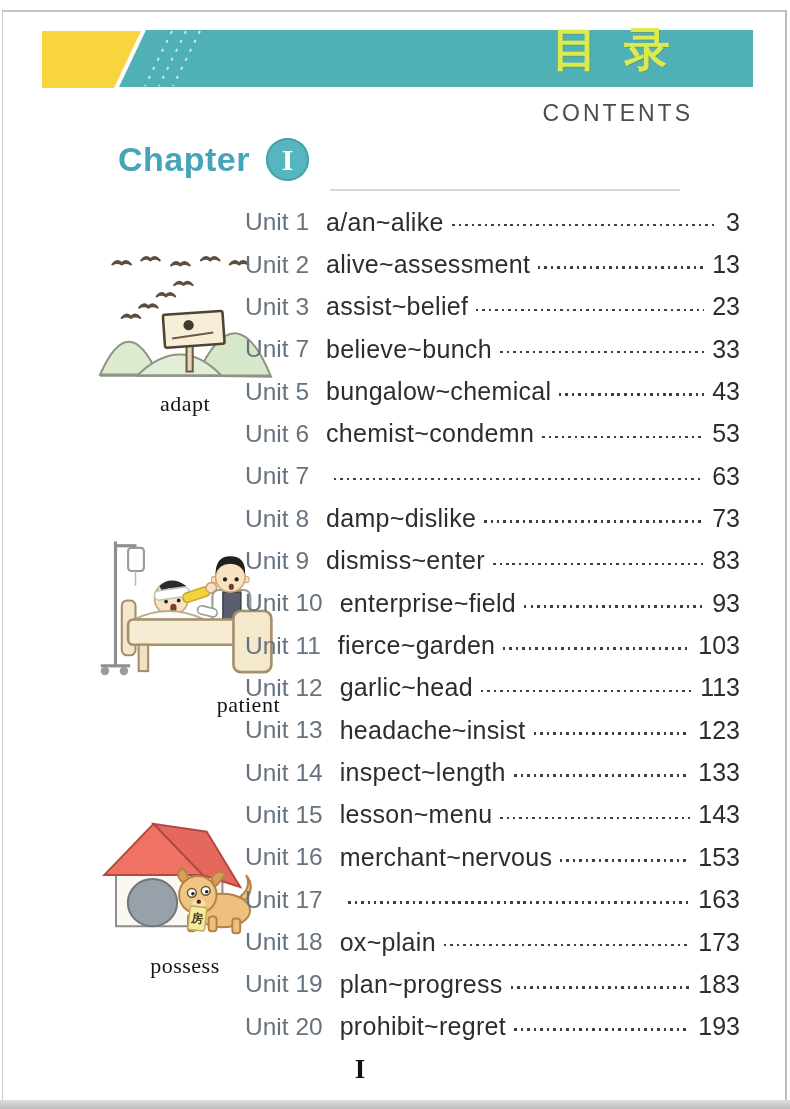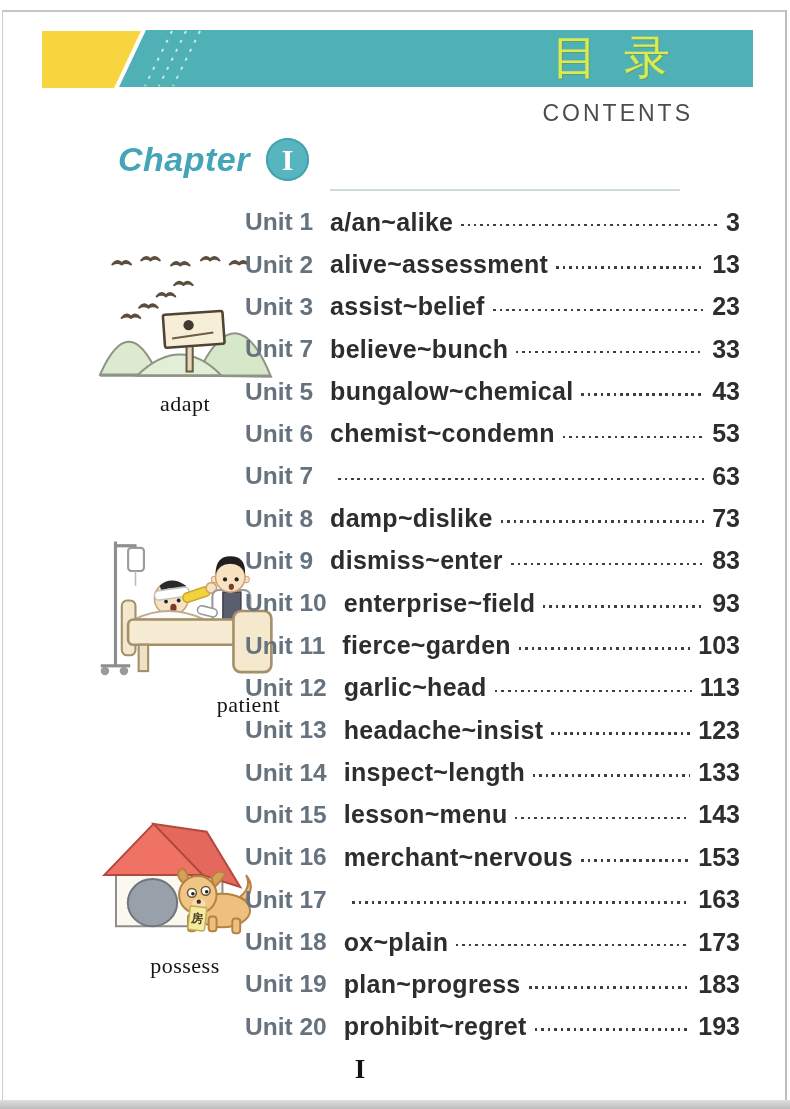--- a/index.html
+++ b/index.html
@@ -10,51 +10,51 @@
   
   .edge-top{position:absolute;left:2px;top:10px;width:784px;height:2px;background:#c6c6c6;}
   .edge-left{position:absolute;left:2px;top:10px;width:1px;height:1090px;background:#cccccc;}
   .edge-right{position:absolute;left:785px;top:10px;width:2px;height:1090px;background:#bdbdbd;}
   .edge-bottom{position:absolute;left:0;top:1100px;width:790px;height:9px;
     background:linear-gradient(#dedede,#bdbdbd);}
 
   
   .banner-svg{position:absolute;left:0;top:0;}
   .banner-title{
-    position:absolute;top:28px;right:94px;height:58px;line-height:58px;
-    font-size:46px;font-weight:normal;color:#dcea4e;letter-spacing:26px;
+    position:absolute;top:20px;right:94px;height:58px;line-height:58px;
+    font-size:46px;font-weight:bold;color:#dcea4e;letter-spacing:26px;
     text-shadow:1px 1px 0 rgba(110,125,40,.35);
     font-family:"Liberation Sans",sans-serif;
   }
   .contents-subtitle{
     position:absolute;top:100px;right:97px;
     font-size:23px;letter-spacing:3px;color:#4c4c4c;
     font-family:"Liberation Sans",sans-serif;
   }
 
   
   .chapter{
     position:absolute;left:118px;top:138px;display:flex;align-items:center;
   }
-  .chapter-word{font-size:34px;font-weight:bold;color:#45a5b8;letter-spacing:.5px;font-style:italic;}
+  .chapter-word{font-size:34px;font-weight:bold;color:#45a5b8;letter-spacing:.5px;}
   .chapter-circle{
     width:43px;height:43px;margin:0 24px 0 16px;border-radius:50%;
     background:#57b5bf;box-shadow:inset 0 0 0 2px #44a3ae;
     display:flex;align-items:center;justify-content:center;
   }
   .chapter-circle span{
     color:#ffffff;font-family:"Liberation Serif",serif;
     font-size:30px;font-weight:bold;
   }
   .chapter-title{font-size:33px;font-weight:bold;color:#3fa3b8;letter-spacing:1px;}
   .heading-rule{position:absolute;left:330px;top:189px;width:350px;height:2px;background:#cfdcda;}
 
   
   .toc{position:absolute;left:245px;top:201px;width:495px;}
-  .toc-row{display:flex;align-items:center;height:42.35px;font-weight:bold;}
+  .toc-row{display:flex;align-items:center;height:42.35px;}
   .unit-label{color:#66737f;font-size:24.5px;white-space:nowrap;margin-right:17px;}
   .word-range{color:#2d2d2d;font-size:25px;white-space:nowrap;letter-spacing:.3px;}
   .dotted-leader{
     flex:1;height:2.5px;margin:0 8px;transform:translateY(3px);
     background-image:repeating-linear-gradient(90deg,#3f3f3f 0 2.5px,transparent 2.5px 6.5px);
   }
   .page-num{color:#2d2d2d;font-size:25px;white-space:nowrap;}
 
   
   .figure{position:absolute;display:flex;flex-direction:column;align-items:center;}

